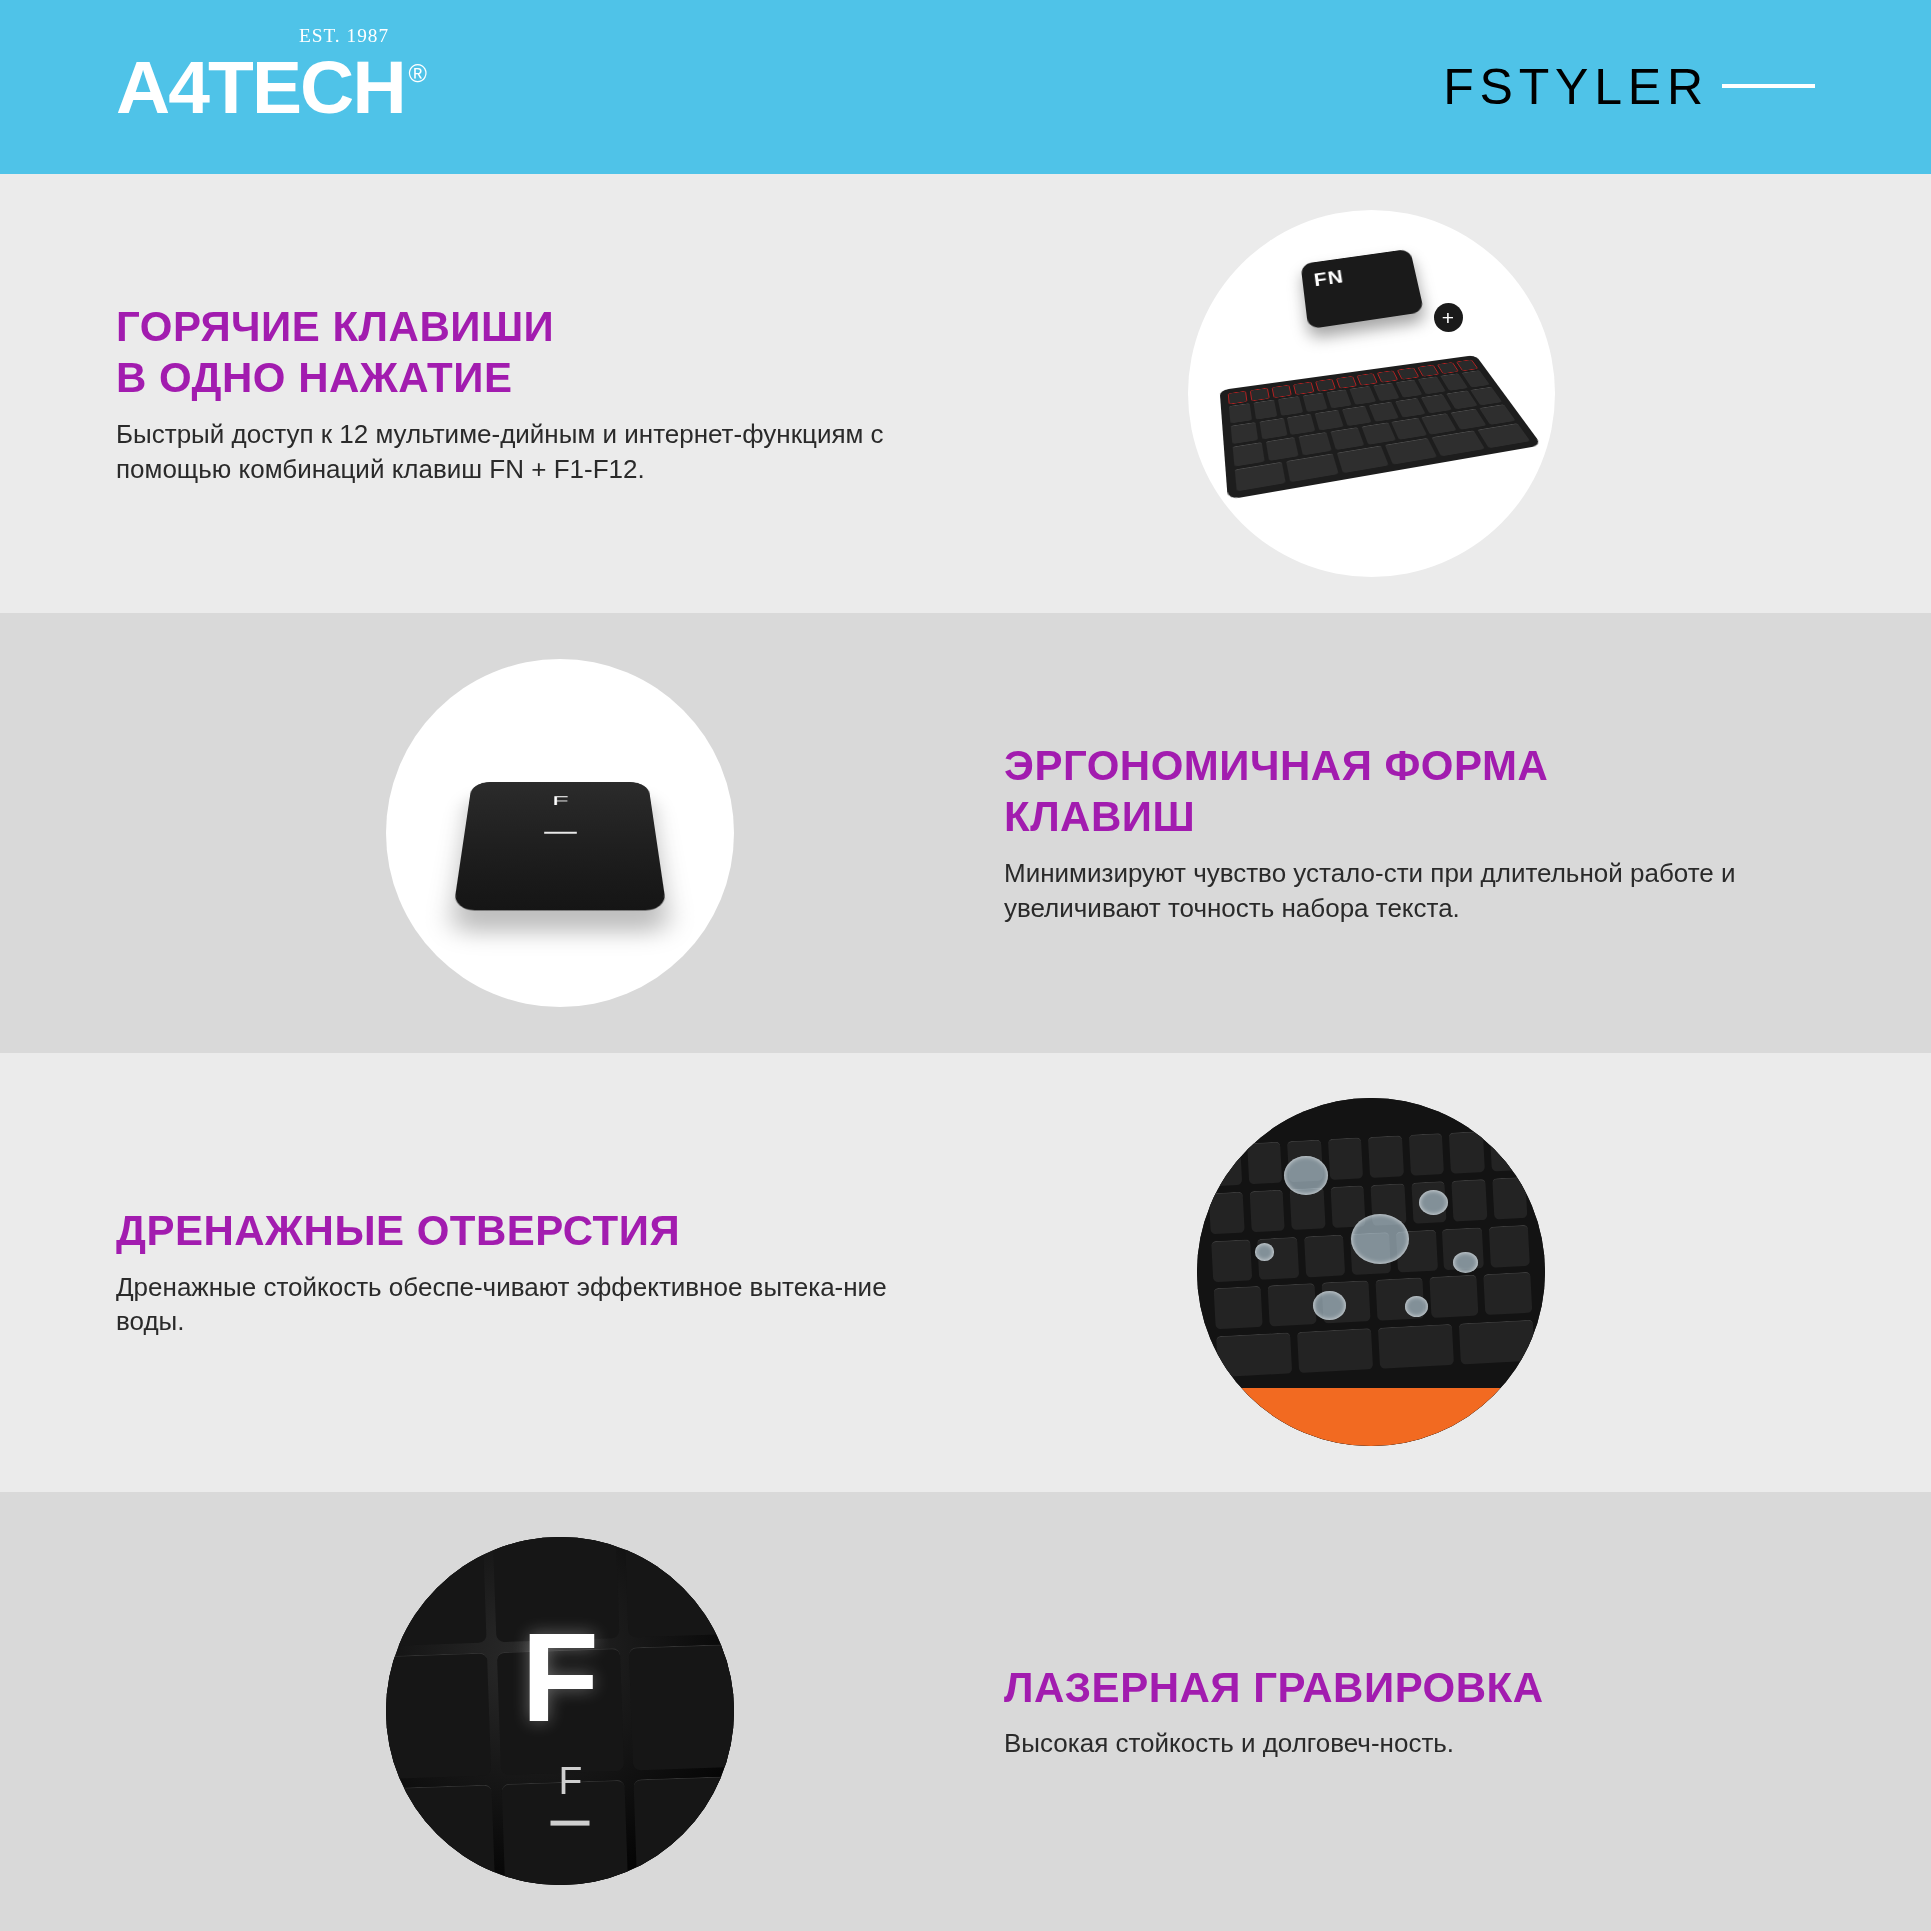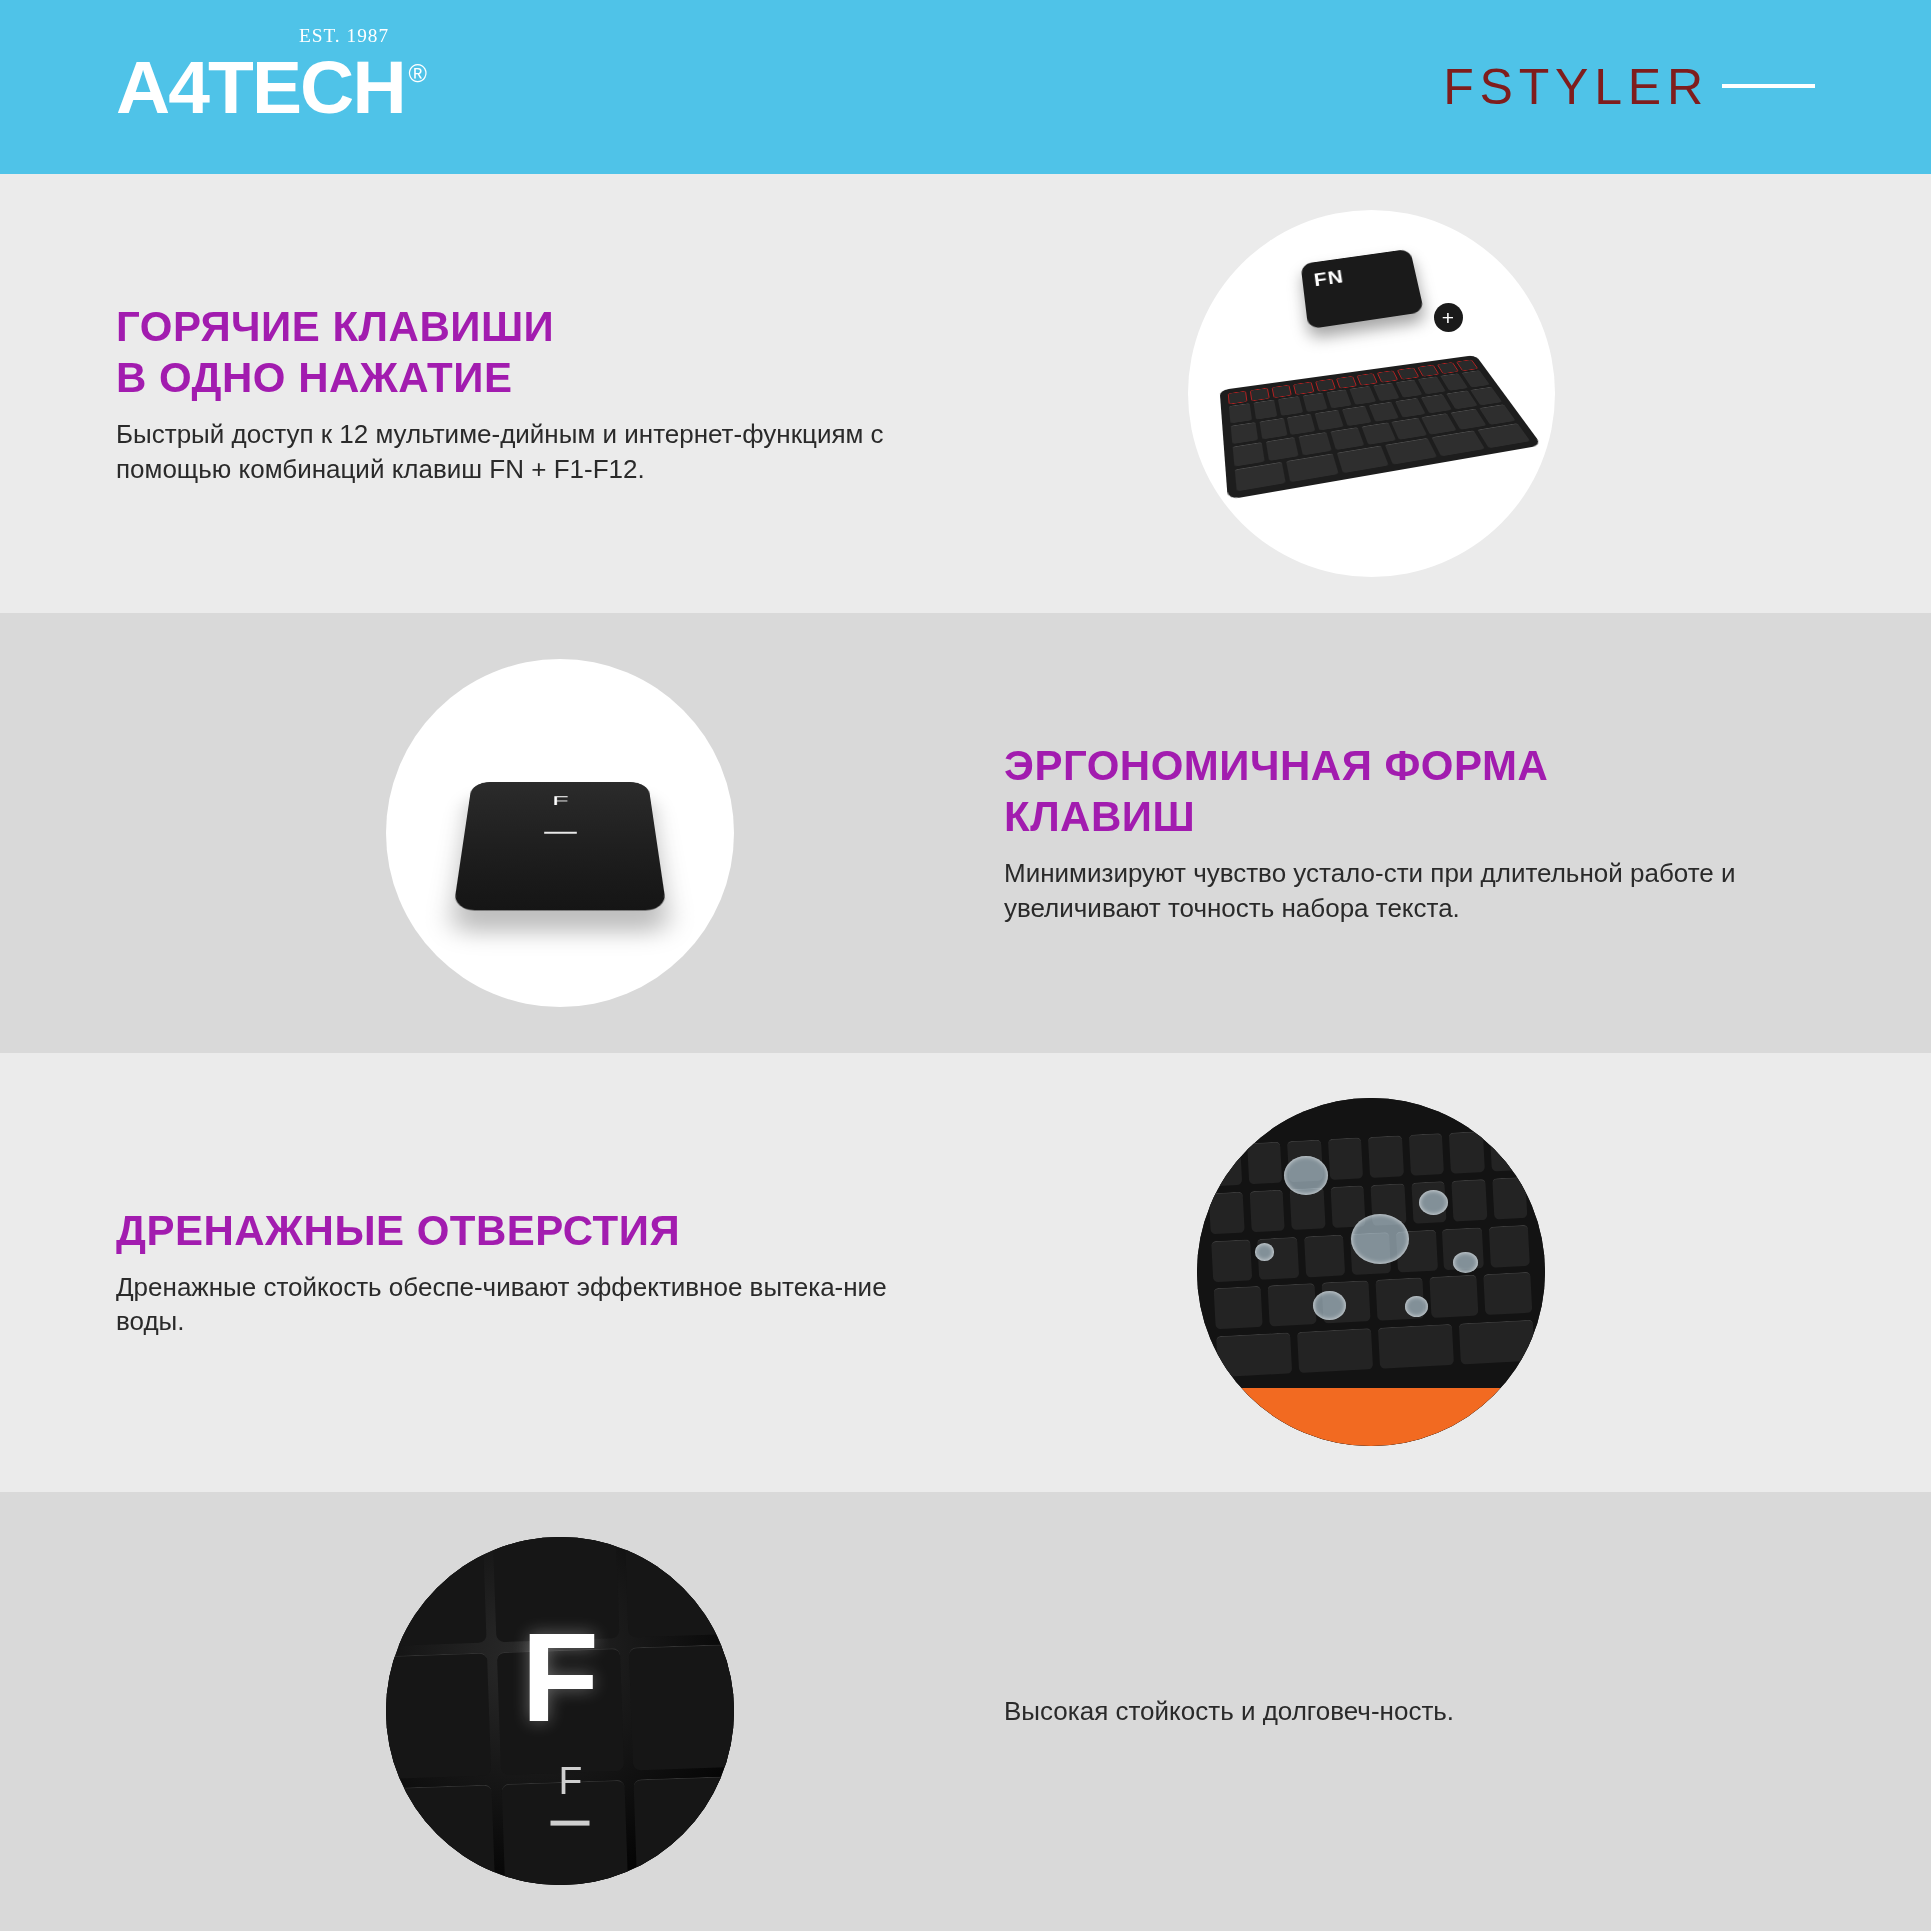--- a/index.html
+++ b/index.html
@@ -55,21 +55,21 @@
     line-height: 1;
     font-family: "Liberation Sans", sans-serif;
   }
   .brand-reg {
     font-size: 25px;
     line-height: 1;
     margin-left: 3.9px;
     margin-bottom: 39px;
   }
   .fstyler {
-    color: #7f1d1d;
+    color: #000000;
     font-size: 50px;
     letter-spacing: 5.8px;
     font-family: "Liberation Sans", sans-serif;
     position: relative;
     padding-right: 9.7px;
   }
   .fstyler .bar {
     display: inline-block;
     width: 93px;
     height: 4.8px;
@@ -506,18 +506,19 @@
                 <div class="key"></div>
               </div>
           </div>
           <span class="big-f">F</span>
           <span class="small-f">F</span>
           <span class="small-dash"></span>
         </div>
       </div>
     </div>
     <div class="col-text">
+      <h2 class="title">ЛАЗЕРНАЯ ГРАВИРОВКА</h2>
       <p class="body">Высокая стойкость и долговеч-ность.</p>
     </div>
   </div>
 
 </div>
 
 
 </body></html>

